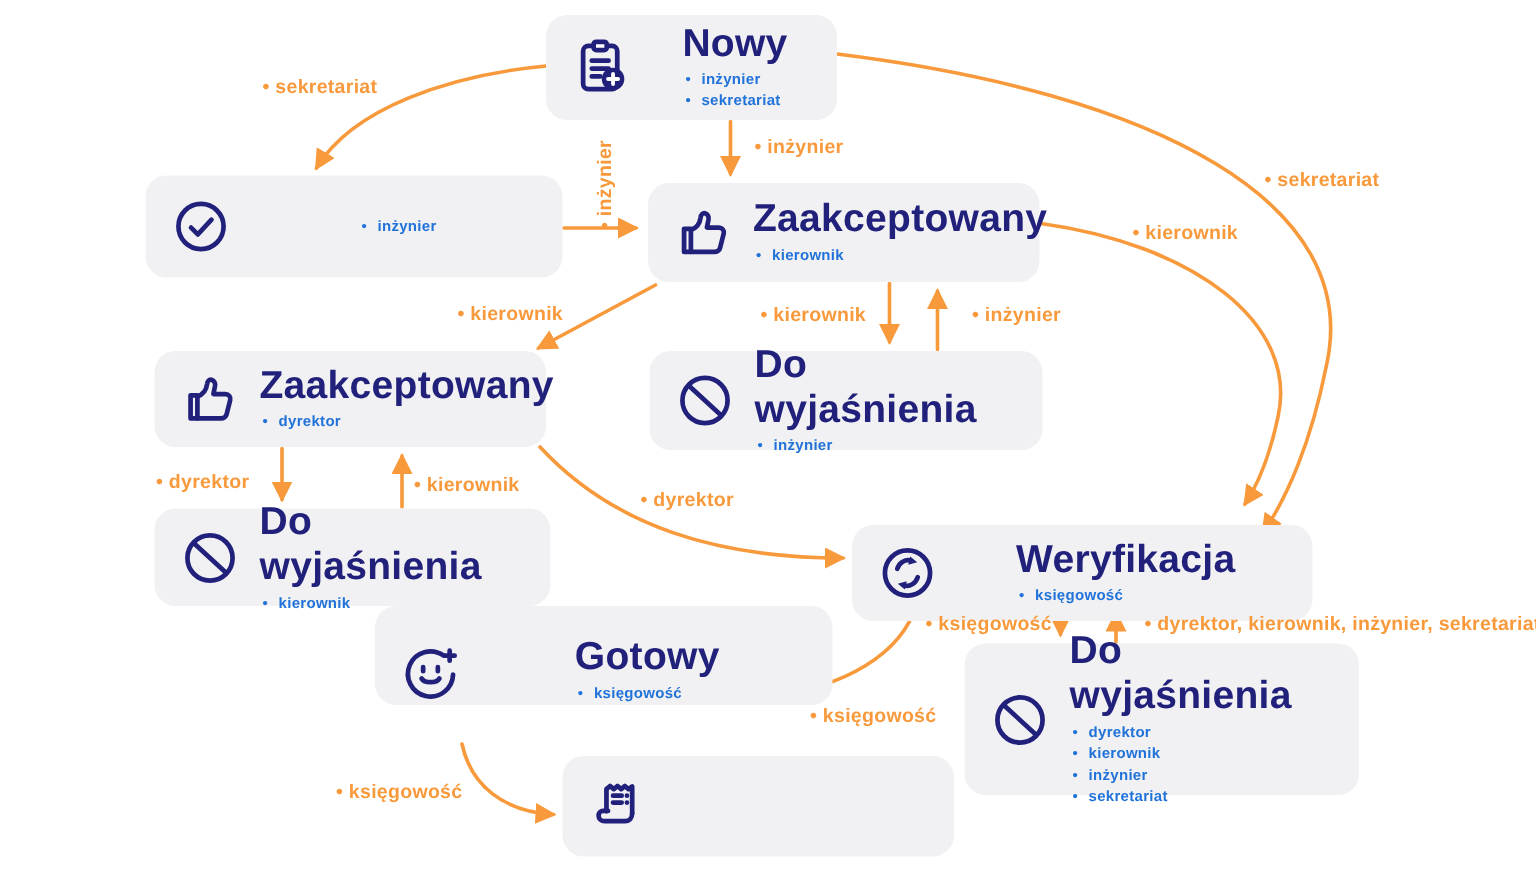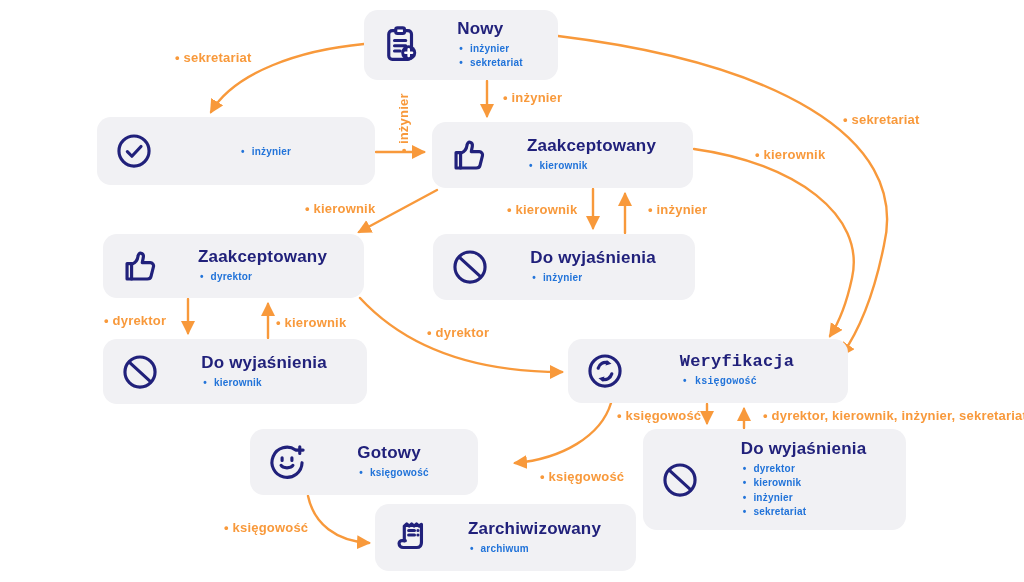--- a/index.html
+++ b/index.html
@@ -25,21 +25,21 @@
   }
   .node-icon{flex:0 0 auto;display:flex;align-items:center;justify-content:center;}
   .node-icon svg{width:42px;height:42px;}
   .node-icon svg *{stroke:var(--navy);stroke-width:1.8;fill:none;stroke-linecap:round;stroke-linejoin:round;}
   .node-icon svg .f-navy{fill:var(--navy);stroke:none;}
   .node-icon svg .f-white-s-navy{fill:#fff;}
   .node-icon svg .s-white{stroke:#fff;stroke-width:1.5;}
   .node-text{flex:1;display:flex;justify-content:center;}
   .node-text-inner{display:flex;flex-direction:column;align-items:flex-start;}
   .node-title{
-    font-size:17px;font-weight:800;color:var(--navy);letter-spacing:.2px;line-height:1.15;
+    font-size:26px;font-weight:800;color:var(--navy);letter-spacing:.2px;line-height:1.15;
   }
   .node-roles{list-style:none;margin:3px 0 0;padding:0 0 0 2px;}
   .node-roles li{
     color:var(--blue);font-size:10px;font-weight:700;line-height:1.45;letter-spacing:.2px;
   }
   .node-roles li::before{content:"•";margin-right:7px;}
   .edge-label{
     position:absolute;color:var(--orange);font-size:13px;font-weight:700;
     white-space:nowrap;letter-spacing:.2px;
   }
@@ -165,21 +165,21 @@
       </span>
     <div class="node-text">
       <div class="node-text-inner">
         <div class="node-title">Do wyjaśnienia</div>
         <ul class="node-roles">
             <li>kierownik</li>
           </ul>
       </div>
     </div>
   </div>
-    <div class="node" style="left: 568px; top: 339px; width: 280px; height: 64px; font-family: Liberation Mono, monospace;">
+    <div class="node" style="left: 568px; top: 350px; width: 307px; height: 64px;">
     <span class="node-icon">
         <svg viewBox="0 0 24 24">
     <circle cx="12" cy="12" r="8.6"></circle>
     <path d="M8.1,10.4 C8.8,8 11.2,6.6 13.4,7.3"></path>
     <polygon class="f-navy" points="13,5.7 15.7,7.9 12.3,8.9"></polygon>
     <path d="M15.9,13.6 C15.2,16 12.8,17.4 10.6,16.7"></path>
     <polygon class="f-navy" points="11,18.3 8.3,16.1 11.7,15.1"></polygon>
   </svg>
       </span>
     <div class="node-text">
@@ -203,21 +203,21 @@
         <div class="node-title">Do wyjaśnienia</div>
         <ul class="node-roles">
             <li>dyrektor</li>
             <li>kierownik</li>
             <li>inżynier</li>
             <li>sekretariat</li>
           </ul>
       </div>
     </div>
   </div>
-    <div class="node" style="left: 250px; top: 429px; width: 228px; height: 66px;">
+    <div class="node" style="left: 250px; top: 404px; width: 305px; height: 66px; align-items: flex-end;">
     <span class="node-icon">
         <svg viewBox="0 0 24 24">
     <path d="M16.9,5.1 A8.6,8.6 0 1 0 20.6,12.4"></path>
     <path d="M9.2,9.6 v1.5 M14.8,9.6 v1.5"></path>
     <path d="M8.6,13.9 C9.7,15.8 14.3,15.8 15.4,13.9"></path>
     <path d="M19.3,3.3 V7.1 M17.4,5.2 H21.2"></path>
   </svg>
       </span>
     <div class="node-text">
       <div class="node-text-inner">
@@ -229,28 +229,20 @@
     </div>
   </div>
     <div class="node" style="left: 375px; top: 504px; width: 261px; height: 67px;">
     <span class="node-icon">
         <svg viewBox="0 0 24 24">
     <path d="M7.6,13.6 V5.2 L9,4 L10.4,5.2 L11.8,4 L13.2,5.2 L14.6,4 L16,5.2 L17.4,4.2 V14.4"></path>
     <path d="M17.4,14.4 c0,1.9 -1.1,3 -2.7,3 H6.9 c-1.3,0 -2.3,-1 -2.3,-2.2 c0,-1 0.8,-1.7 1.7,-1.7 H8.2"></path>
     <path d="M10.1,7.7 h3.3 M10.1,10.3 h3.3 M15.4,7.7 h0.02 M15.4,10.3 h0.02"></path>
   </svg>
       </span>
-    <div class="node-text">
-      <div class="node-text-inner">
-        <div class="node-title">Zarchiwizowany</div>
-        <ul class="node-roles">
-            <li>archiwum</li>
-          </ul>
-      </div>
-    </div>
   </div>
     <div class="edge-label" style="left: 175px; top: 50px;">•  sekretariat</div>
     <div class="edge-label" style="left: 503px; top: 90px;">•  inżynier</div>
     <div class="edge-label rotated" style="left: 403px; top: 123px;">•  inżynier</div>
     <div class="edge-label" style="left: 755px; top: 147px;">•  kierownik</div>
     <div class="edge-label" style="left: 843px; top: 112px;">•  sekretariat</div>
     <div class="edge-label" style="left: 305px; top: 201px;">•  kierownik</div>
     <div class="edge-label" style="left: 507px; top: 202px;">•  kierownik</div>
     <div class="edge-label" style="left: 648px; top: 202px;">•  inżynier</div>
     <div class="edge-label" style="left: 104px; top: 313px;">•  dyrektor</div>

